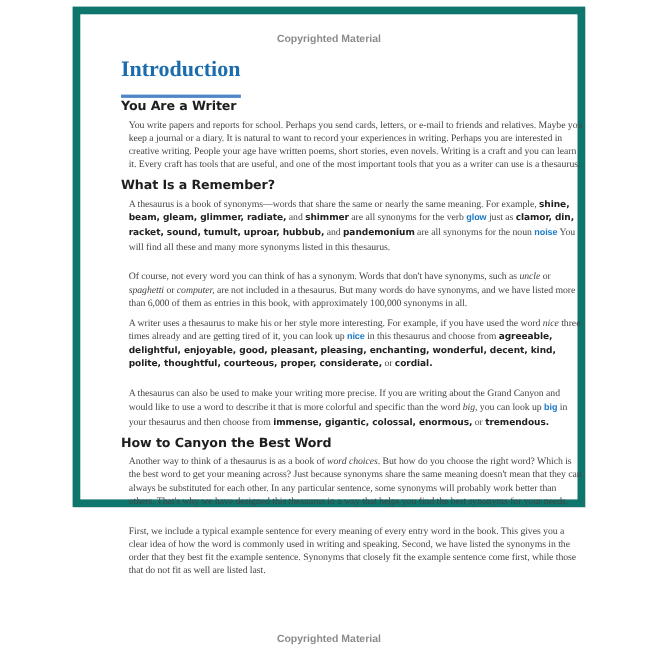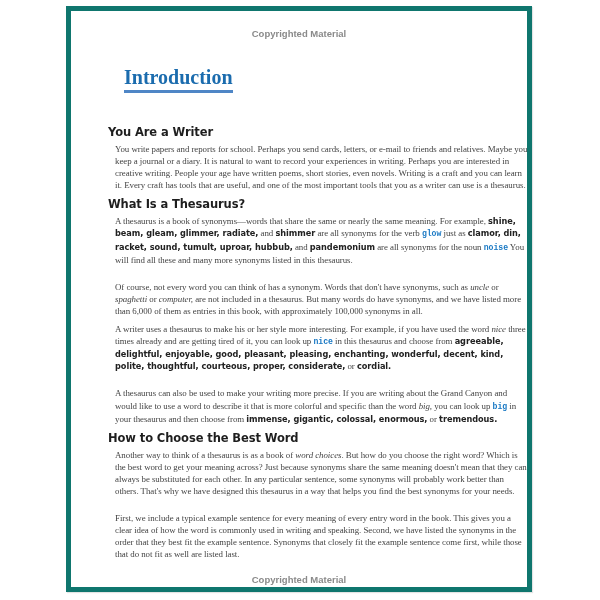--- a/index.html
+++ b/index.html
@@ -2,86 +2,86 @@
 <html><head>
 <meta charset="utf-8">
 <style>
   html, body { margin: 0; padding: 0; }
   body {
     width: 600px; height: 600px; background: #ffffff;
     position: relative; overflow: hidden;
     font-family: "Liberation Serif", serif;
   }
   .page {
-    position: absolute; left: 66px; top: 6px; width: 466px; height: 586px;
-    border: 5px solid #0f766e; box-shadow: 1px 1px 1px #e4e4e4;
+    position: absolute; left: 66px; top: 6px; width: 466px; height: 455px;
+    border: 7px solid #0f766e; box-shadow: 1px 1px 1px #e4e4e4;
     background: #fff; box-sizing: border-box;
   }
   .copyright {
     position: absolute; left: 0; right: 0; text-align: center;
     font-family: "Liberation Sans", sans-serif; font-weight: bold;
     font-size: 9.5px; color: #8a8a8a;
   }
   .copyright.top { top: 17px; }
   .copyright.bottom { top: 563px; }
   .page-number {
     position: absolute; left: 0; right: 0; top: 553px; text-align: center;
     font-family: "Liberation Sans", sans-serif; font-size: 10px; color: #555;
   }
   .content { position: absolute; left: 37px; top: 38px; width: 420px; }
   .title {
     display: inline-block; font-family: "Liberation Serif", serif; font-weight: bold;
-    font-size: 20px; color: #1b6cae; margin: 16px; line-height: 24px;
-    border-bottom: 3px solid #4f86c6; padding-bottom: 1px;
+    font-size: 20px; color: #1b6cae; margin: 0; line-height: 24px;
+    border-bottom: 3px solid #4f86c6; padding-bottom: 11px;
   }
   .section-heading {
     font-family: "DejaVu Sans", sans-serif; font-weight: bold; font-size: 11.5px;
     color: #1e1e1e; margin: 0; line-height: 15px; letter-spacing: -0.1px;
   }
   .section { margin-top: 6px; }
-  .section:first-of-type { margin-top: 16px; }
+  .section:first-of-type { margin-top: 0; }
   .para {
     margin: 3px 0 0 7px; font-size: 8.9px; line-height: 12.1px; color: #444;
     letter-spacing: -0.05px;
   }
   .para + .para { margin-top: 15px; }
   .kw { font-family: "DejaVu Sans", sans-serif; font-weight: bold; font-size: 8.2px; color: #222; }
-  .link { font-family: Liberation Mono, monospace; font-weight: bold; font-size: 8.2px; color: #1a79c4; }
+  .link { font-family: Liberation Sans, sans-serif; font-weight: bold; font-size: 8.2px; color: #1a79c4; }
   .it { font-style: italic; }
 </style>
 </head>
 <body>
 
 <div class="page">
   <div class="copyright top">Copyrighted Material</div>
 
   <div class="content">
     <h1 class="title">Introduction</h1>
 
     
     <div class="section">
       <h2 class="section-heading">You Are a Writer</h2>
       <p class="para"><span>You write papers and reports for school. Perhaps you send cards, letters, or e-mail to friends and relatives. Maybe you keep a journal or a diary. It is natural to want to record your experiences in writing. Perhaps you are interested in creative writing. People your age have written poems, short stories, even novels. Writing is a craft and you can learn it. Every craft has tools that are useful, and one of the most important tools that you as a writer can use is a thesaurus.</span></p>
     </div>
 
     
     <div class="section">
-      <h2 class="section-heading">What Is a Thesaurus?</h2>
+      <h2 class="section-heading">What Is a Remember?</h2>
       <p class="para"><span>A thesaurus is a book of synonyms—words that share the same or nearly the same meaning. For example, </span><span class="kw">shine, beam, gleam, glimmer, radiate,</span><span> and </span><span class="kw">shimmer</span><span> are all synonyms for the verb </span><span class="link">glow</span><span> just as </span><span class="kw">clamor, din, racket, sound, tumult, uproar, hubbub,</span><span> and </span><span class="kw">pandemonium</span><span> are all synonyms for the noun </span><span class="link">noise</span><span> You will find all these and many more synonyms listed in this thesaurus.</span></p>
       <p class="para"><span>Of course, not every word you can think of has a synonym. Words that don't have synonyms, such as </span><span class="it">uncle</span><span> or </span><span class="it">spaghetti</span><span> or </span><span class="it">computer,</span><span> are not included in a thesaurus. But many words do have synonyms, and we have listed more than 6,000 of them as entries in this book, with approximately 100,000 synonyms in all.</span></p>
     </div>
 
     
     <div class="section">
       <p class="para"><span>A writer uses a thesaurus to make his or her style more interesting. For example, if you have used the word </span><span class="it">nice</span><span> three times already and are getting tired of it, you can look up </span><span class="link">nice</span><span> in this thesaurus and choose from </span><span class="kw">agreeable, delightful, enjoyable, good, pleasant, pleasing, enchanting, wonderful, decent, kind, polite, thoughtful, courteous, proper, considerate,</span><span> or </span><span class="kw">cordial.</span></p>
       <p class="para"><span>A thesaurus can also be used to make your writing more precise. If you are writing about the Grand Canyon and would like to use a word to describe it that is more colorful and specific than the word </span><span class="it">big,</span><span> you can look up </span><span class="link">big</span><span> in your thesaurus and then choose from </span><span class="kw">immense, gigantic, colossal, enormous,</span><span> or </span><span class="kw">tremendous.</span></p>
     </div>
 
     
     <div class="section">
-      <h2 class="section-heading">How to Choose the Best Word</h2>
+      <h2 class="section-heading">How to Canyon the Best Word</h2>
       <p class="para"><span>Another way to think of a thesaurus is as a book of </span><span class="it">word choices</span><span>. But how do you choose the right word? Which is the best word to get your meaning across? Just because synonyms share the same meaning doesn't mean that they can always be substituted for each other. In any particular sentence, some synonyms will probably work better than others. That's why we have designed this thesaurus in a way that helps you find the best synonyms for your needs.</span></p>
       <p class="para"><span>First, we include a typical example sentence for every meaning of every entry word in the book. This gives you a clear idea of how the word is commonly used in writing and speaking. Second, we have listed the synonyms in the order that they best fit the example sentence. Synonyms that closely fit the example sentence come first, while those that do not fit as well are listed last.</span></p>
     </div>
   </div>
 
   <div class="copyright bottom">Copyrighted Material</div>
 </div>
 
 </body></html>

